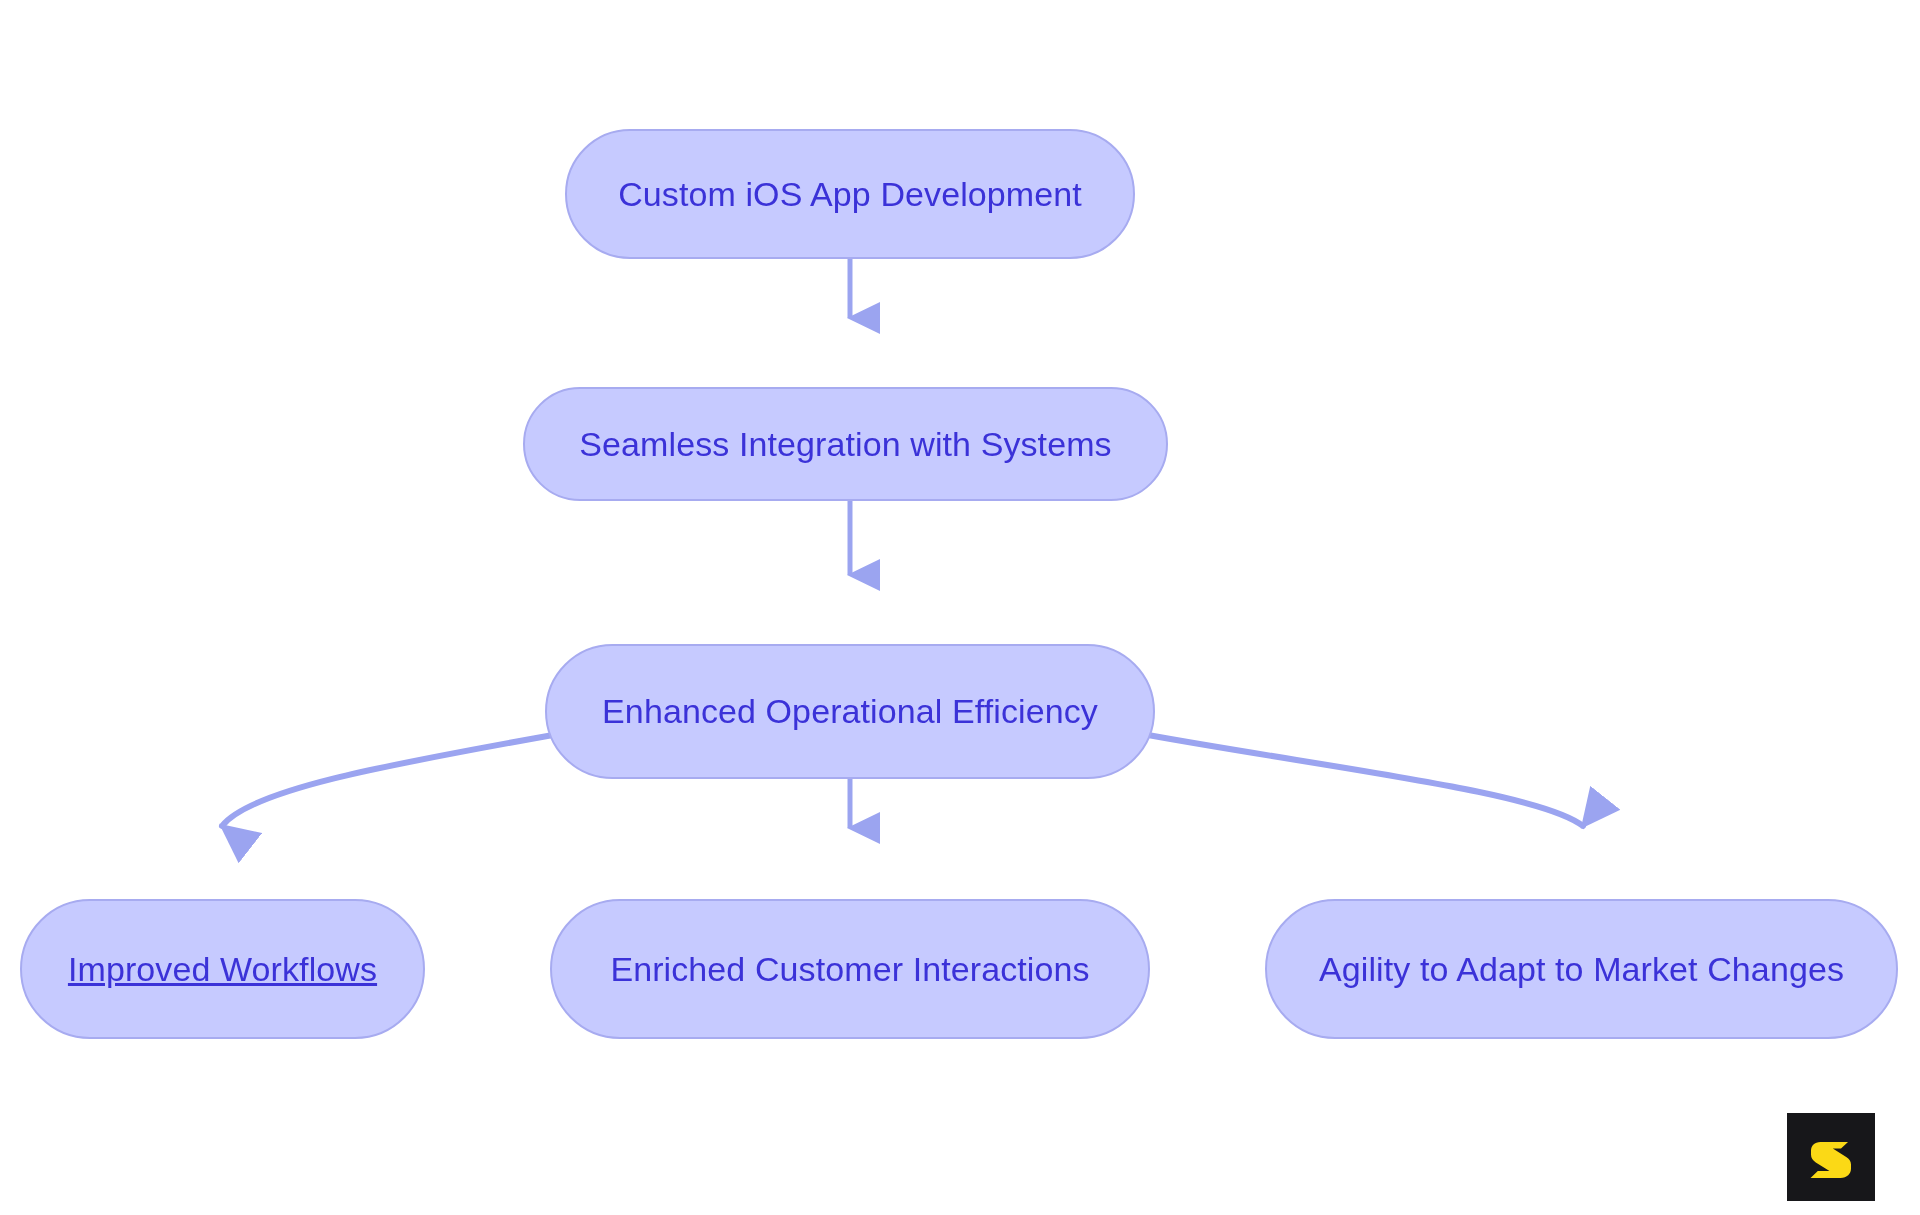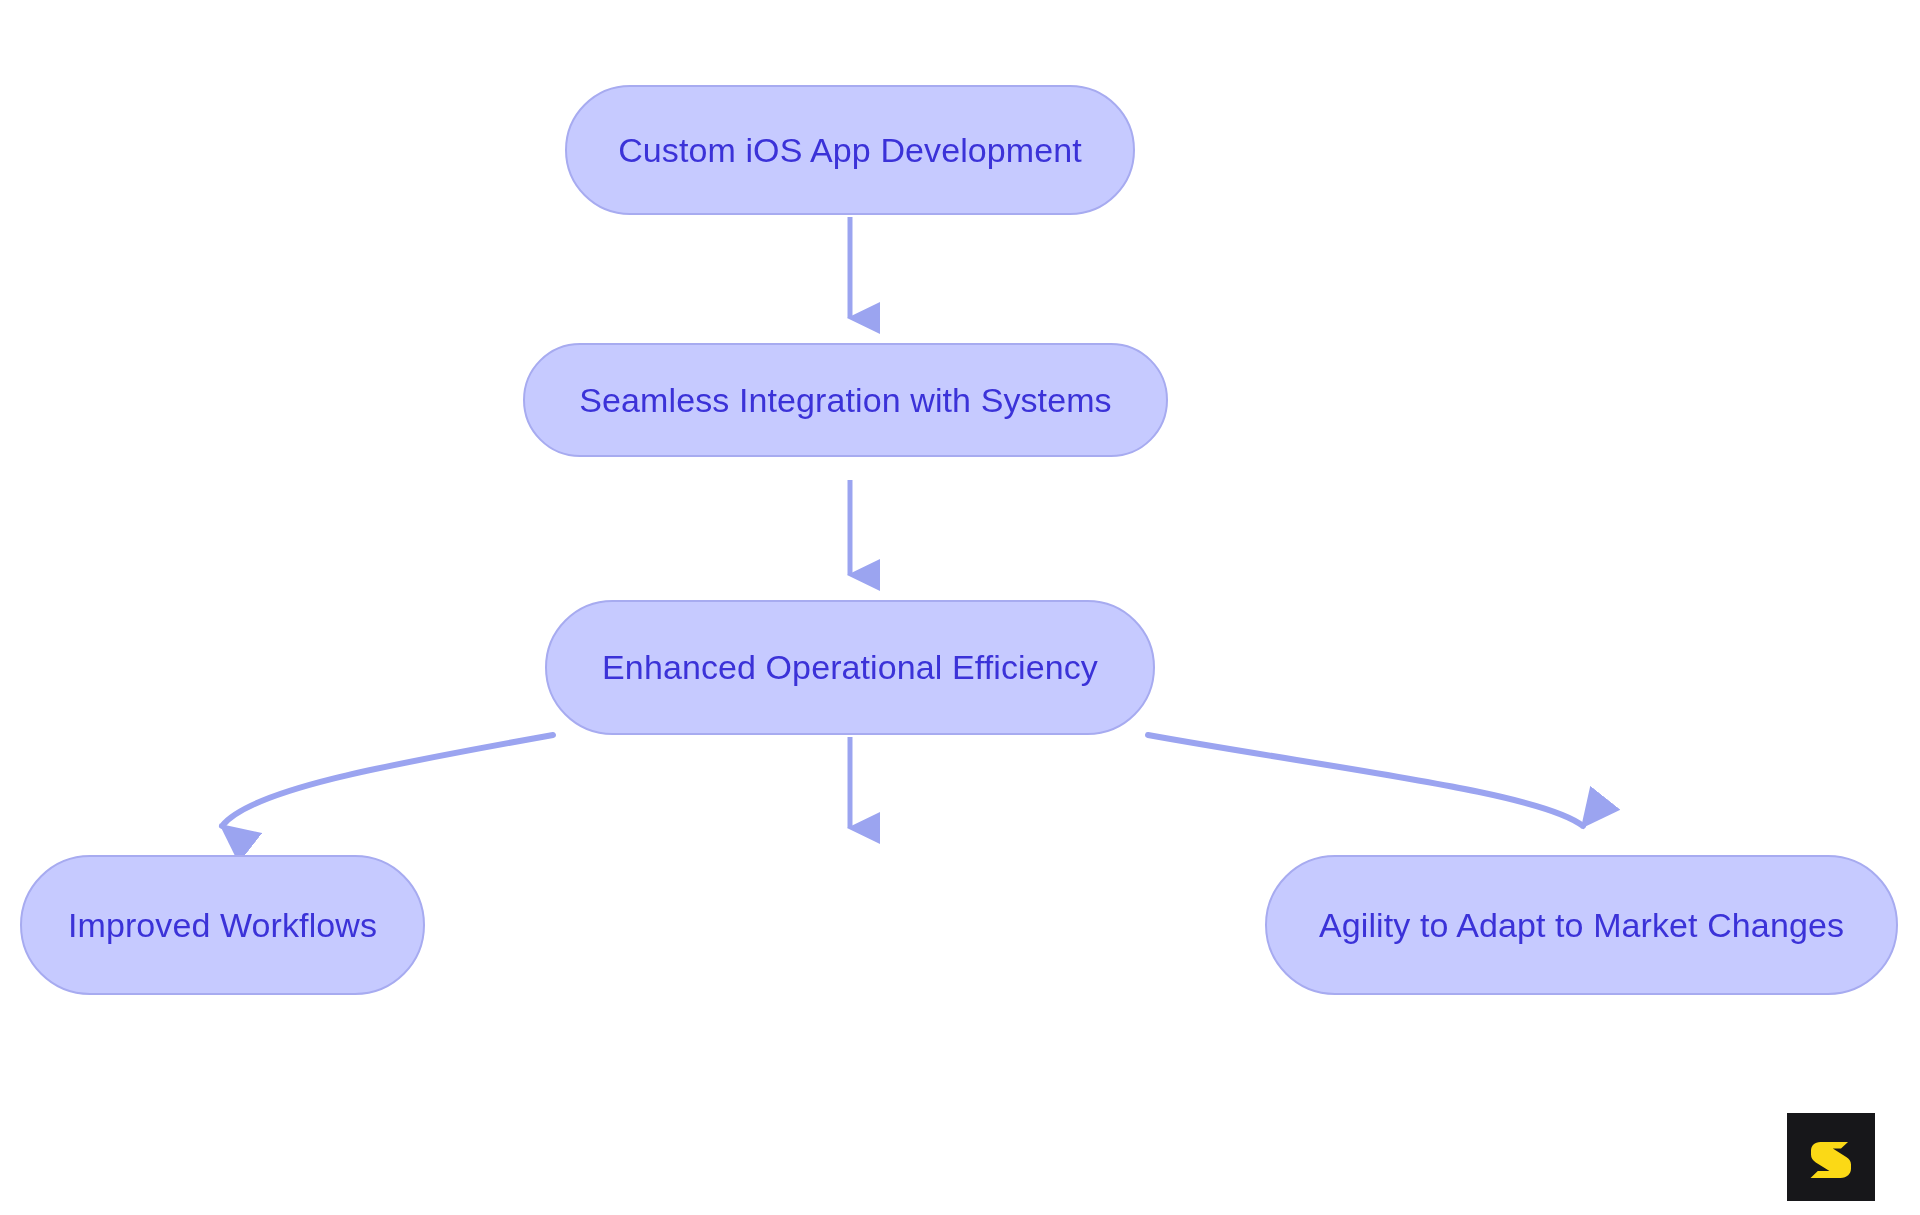--- a/index.html
+++ b/index.html
@@ -37,25 +37,26 @@
     justify-content: center;
     text-align: center;
     color: #3b32d8;
     font-family: "Liberation Sans", sans-serif;
     font-size: 34px;
     font-weight: 400;
     letter-spacing: 0.1px;
     line-height: 1.2;
     padding: 0 34px;
     white-space: nowrap;
+    margin-top: 44px;
   }
   #node-root        { left: 565px;  top: 85px;  width: 570px; height: 130px; }
   #node-integration { left: 523px;  top: 343px; width: 645px; height: 114px; }
   #node-efficiency  { left: 545px;  top: 600px; width: 610px; height: 135px; text-align: right; }
-  #node-workflows   { left: 20px;   top: 855px; width: 405px; height: 140px; }
+  #node-workflows   { left: 20px;   top: 855px; width: 405px; height: 140px; text-decoration: underline; }
   #node-customer    { left: 550px;  top: 855px; width: 600px; height: 140px; }
   #node-agility     { left: 1265px; top: 855px; width: 633px; height: 140px; }
 
   #logo {
     position: absolute;
     left: 1787px;
     top: 1113px;
     width: 88px;
     height: 88px;
     background: #17171a;
@@ -89,20 +90,21 @@
   </svg>
 
   <div class="node" id="node-root">Custom iOS App Development</div>
 
   <div class="node" id="node-integration">Seamless Integration with Systems</div>
 
   <div class="node" id="node-efficiency">Enhanced Operational Efficiency</div>
 
   <div class="node" id="node-workflows">Improved Workflows</div>
 
+  <div class="node" id="node-customer">Enriched Customer Interactions</div>
 
   <div class="node" id="node-agility">Agility to Adapt to Market Changes</div>
 
   <div id="logo">
     <svg width="56" height="56" viewBox="0 0 56 56" aria-hidden="true">
       <path d="M45 13 L17.5 13 C11.5 13 8 16.8 8 21.8 L8 25.5 C8 29 9.8 31.4 12.8 33.4 L26.5 42 L14.8 42 L7.5 49 L37.5 49 C44 49 48 44.8 48 39.6 L48 35.6 C48 32.2 46.2 29.8 43.2 27.9 L29.8 19.6 L38 19.6 Z" fill="#fbd916"></path>
     </svg>
   </div>
 
 </div>

